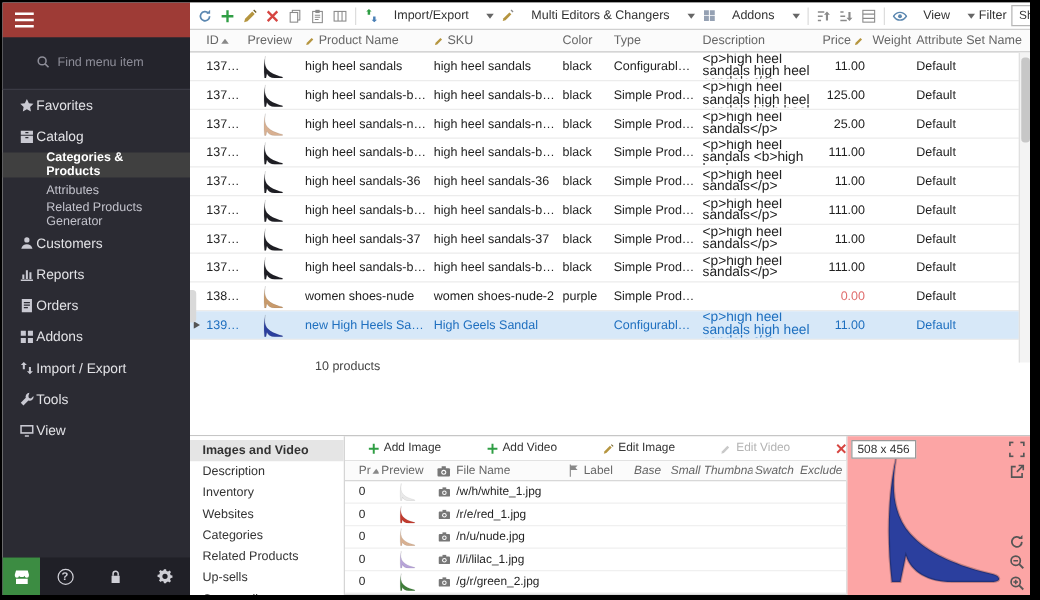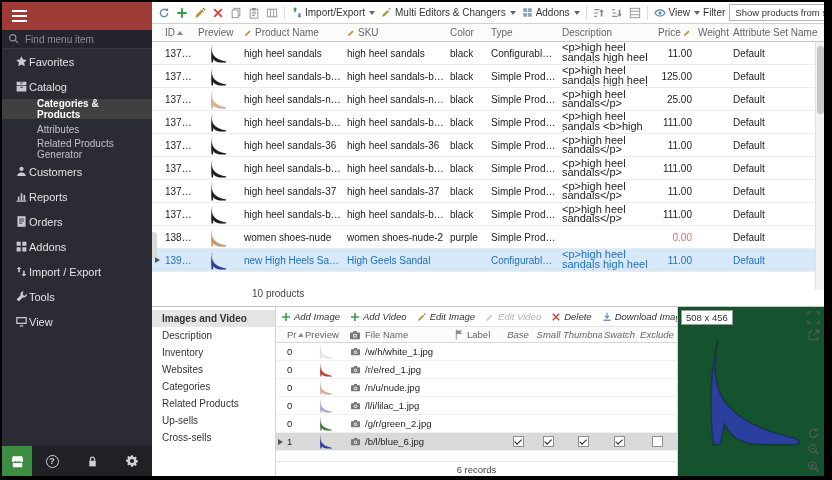--- a/index.html
+++ b/index.html
@@ -5,38 +5,38 @@
   * { margin:0; padding:0; box-sizing:border-box; }
   html,body { width:832px; height:480px; overflow:hidden; }
   body { background:#000; font-family:"Liberation Sans", sans-serif; }
   .app { position:absolute; left:2px; top:2px; width:822px; height:474px; background:#fff; display:flex; overflow:hidden; }
 
   
   .sidebar { width:150px; flex-shrink:0; background:#2b2b33; color:#e2e2e6; display:flex; flex-direction:column; }
   .sidebar-header { height:28px; background:var(--sidebar-red,#9e3b36); display:flex; align-items:center; padding-left:10px; flex-shrink:0; }
   .hamburger { cursor:pointer; }
   .hamburger span { display:block; width:15px; height:2px; background:#fff; margin:3px 0; }
-  .sidebar-search { height:19px; flex-shrink:0; display:flex; align-items:center; gap:6px; padding:0 6px; border-bottom:1px solid #3a3a44; background:#24242c; }
+  .sidebar-search { height:42px; flex-shrink:0; display:flex; align-items:center; gap:6px; padding:0 27px; border-bottom:1px solid #3a3a44; background:#24242c; }
   .sidebar-search input { background:transparent; border:none; outline:none; color:#a7a7b2; font-size:10px; width:100px; font-family:"Liberation Sans",sans-serif; }
   .sidebar-search input::placeholder { color:#8d8d98; }
   .nav-item { height:25px; display:flex; align-items:center; gap:1px; padding:0 12px; font-size:11px; cursor:pointer; }
   .nav-icon { width:14px; height:14px; display:flex; align-items:center; justify-content:center; color:#c9c9d2; }
   .nav-icon svg { width:13px; height:13px; }
   .nav-subitem { height:20px; display:flex; align-items:center; padding:0 8px 0 35px; font-size:10px; color:#c2c2cb; cursor:pointer; }
   .nav-subitem.selected { background:#404040; color:#fff;font-weight:bold; }
   .sidebar-footer { margin-top:auto; height:30px; background:#202027; display:flex; align-items:center; flex-shrink:0; }
   .footer-btn { width:30px; height:30px; display:flex; align-items:center; justify-content:center; color:#cfcfd6; cursor:pointer; }
   .footer-btn.store { background:var(--accent-green,#3c8c42); color:#fff; }
   .footer-spread { flex:1; display:flex; justify-content:space-around; align-items:center; }
   .help-circle { width:13px; height:13px; border:1.4px solid #cfcfd6; border-radius:50%; font-size:9px; line-height:11px; text-align:center; font-weight:bold; }
 
   
   .main { flex:1; min-width:0; display:flex; flex-direction:column; position:relative; background:#fff; }
   .main-toolbar { height:22px; flex-shrink:0; border-bottom:1px solid #d0d0d0; display:flex; align-items:center; padding:0 3px; font-size:10px; color:#333; white-space:nowrap; overflow:hidden; }
-  .tb-btn { display:flex; align-items:center; gap:3px; padding:2px 3px; cursor:pointer; border-radius:2px; }
+  .tb-btn { display:flex; align-items:center; gap:13px; padding:2px 3px; cursor:pointer; border-radius:2px; }
   .tb-btn svg { flex-shrink:0; }
   .tb-sep { width:1px; height:14px; background:#ddd; margin:0 3px; flex-shrink:0; }
   .caret-down { width:0; height:0; border-left:3px solid transparent; border-right:3px solid transparent; border-top:4px solid #666; margin-left:1px; }
   .tb-right { margin-left:auto; display:flex; align-items:center; gap:4px; }
   .filter-select { border:1px solid #b6b6b6; background:#fff; height:17px; display:flex; align-items:center; gap:5px; padding:0 5px; font-size:9.5px; cursor:pointer; }
 
   
   .grid-header, .grid-row { display:grid; grid-template-columns:10px 33px 46px 103px 103px 41px 71px 96px 40px 35px 1fr; align-items:center; }
   .grid-header { height:18px; flex-shrink:0; background:#fbfbfb; border-bottom:1px solid #c9c9c9; color:#666; font-size:10px; }
   .hcell { padding:0 3px; display:flex; align-items:center; gap:2px; overflow:hidden; white-space:nowrap; }
@@ -53,41 +53,41 @@
   .shoe { display:block; }
   .grid-row .shoe { width:22px; height:19px; }
   .sort-asc { width:0; height:0; border-left:3px solid transparent; border-right:3px solid transparent; border-bottom:4px solid #888; }
   .hdr-pencil svg { display:block; }
   .grid-footer { height:34px; flex-shrink:0; display:flex; align-items:flex-end; padding:0 0 7px 100px; font-size:10px; color:#444; }
   .vscroll { position:absolute; right:0; top:40px; width:9px; height:248px; background:#f3f3f3; border-left:1px solid #e0e0e0; }
   .vscroll-thumb { position:absolute; left:1px; top:4px; width:7px; height:68px; background:#c7c7c7; border-radius:3px; cursor:pointer; }
   .splitter-grip { position:absolute; left:0; top:230px; width:5px; height:26px; background:#d9d9d9; border-radius:0 3px 3px 0; cursor:col-resize; }
 
   
-  .bottom { height:170px; flex-shrink:0; margin-top:auto; border-top:1px solid #c6c6c6; display:flex; min-width:0; }
+  .bottom { height:128px; flex-shrink:0; margin-top:auto; border-top:1px solid #c6c6c6; display:flex; min-width:0; }
   .tabs-panel { width:124px; flex-shrink:0; border-right:1px solid #d5d5d5; padding-top:3px; background:#fff; }
   .tab { height:17px; line-height:17px; padding-left:10px; font-size:10px; color:#333; cursor:pointer; white-space:nowrap; overflow:hidden; }
   .tab.selected { background:#e5e5e5; font-weight:bold; }
 
   .media-panel { flex:1; min-width:0; display:flex; flex-direction:column; border-right:1px solid #d5d5d5; }
   .media-toolbar { height:20px; flex-shrink:0; display:flex; align-items:center; font-size:9.5px; color:#333; border-bottom:1px solid #e2e2e2; white-space:nowrap; overflow:hidden; }
-  .mt-btn { display:flex; align-items:center; gap:3px; padding:0 5px; height:100%; cursor:pointer;font-style:italic; }
+  .mt-btn { display:flex; align-items:center; gap:3px; padding:0 18px; height:100%; cursor:pointer; }
   .mt-btn.disabled { color:#b3b3b3; cursor:default; }
   .media-header, .media-row { display:grid; grid-template-columns:9px 18px 44px 16px 88px 14px 38px 30px 31px 38px 35px 1fr; align-items:center; font-size:9.5px; }
   .media-header { height:16px; flex-shrink:0; color:#666; border-bottom:1px solid #d8d8d8; background:#fbfbfb; }
   .media-row { height:18px; border-bottom:1px solid #f0f0f0; color:#222; cursor:pointer; }
   .media-row.selected { background:#d9d9d9; }
   .mcell { padding:0 2px; overflow:hidden; white-space:nowrap; text-overflow:ellipsis; }
   .mcell.center { display:flex; justify-content:center; padding:0;font-style:italic; }
   .media-row .shoe { width:17px; height:15px; }
   .cb { width:11px; height:11px; border:1px solid #8f8f8f; background:#fff; display:inline-flex; align-items:center; justify-content:center; position:relative; }
   .cb.on::after { content:""; width:6px; height:3px; border-left:1.6px solid #222; border-bottom:1.6px solid #222; transform:rotate(-45deg) translate(0.5px,-1px); }
   .media-footer { margin-top:auto; border-top:1px solid #e4e4e4; height:15px; font-size:9.5px; color:#444; text-align:center; line-height:15px; flex-shrink:0; }
 
-  .preview-panel { width:146px; flex-shrink:0; position:relative; background:#14532d; display:flex; align-items:center; justify-content:center; }
+  .preview-panel { width:146px; flex-shrink:0; position:relative; background:#fca5a5; display:flex; align-items:center; justify-content:center; }
   .size-badge { position:absolute; top:3px; left:3px; border:1px solid #999; background:#fff; font-size:9.5px; color:#333; padding:0 4px; height:15px; line-height:14px; z-index:2; }
   .pv-icon { position:absolute; color:#555; cursor:pointer; z-index:2; }
   .pv-icon svg { display:block; }
   .big-shoe { width:112px; height:118px; color:var(--preview-blue,#2b3f9e); }
 </style>
 </head>
 <body>
 
 <svg width="0" height="0" style="position:absolute" aria-hidden="true">
   <symbol id="shoe-shape" viewBox="0 0 64 64">

